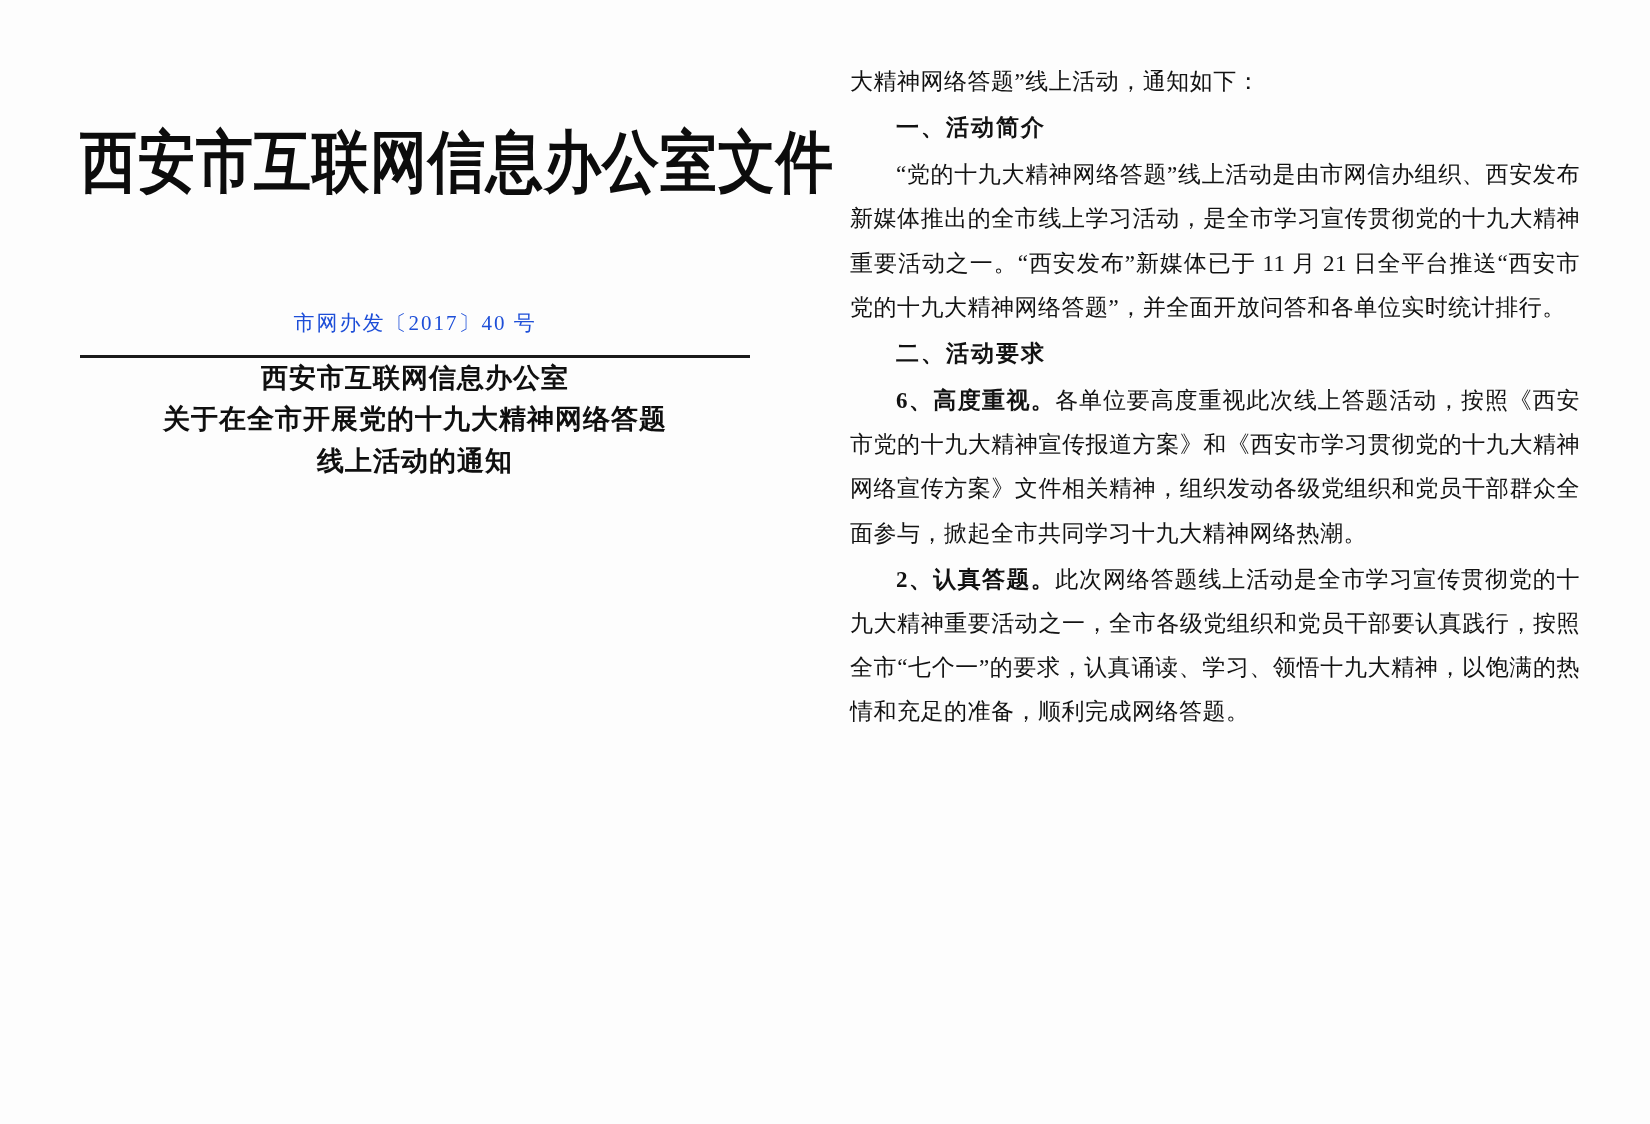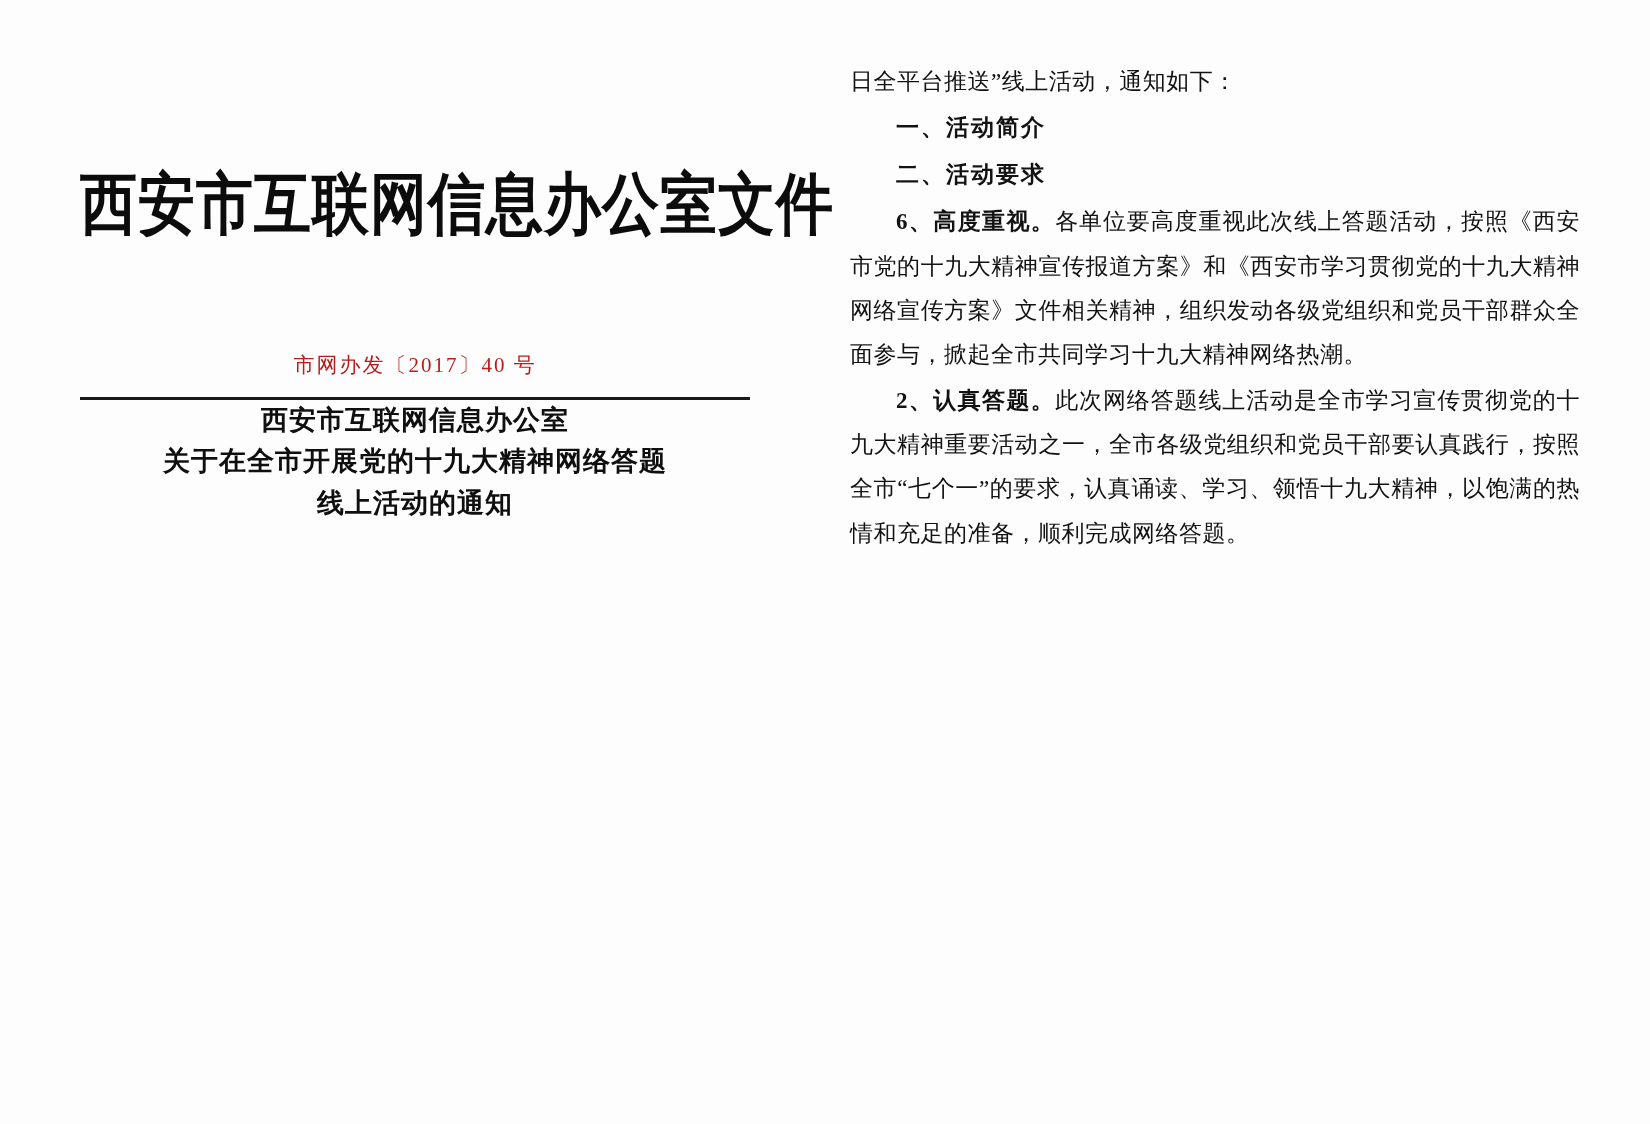--- a/index.html
+++ b/index.html
@@ -34,39 +34,39 @@
   }
   .col-right {
     left: 830px;
     width: 820px;
     padding: 60px 70px 40px 20px;
   }
 
   
   .doc-header {
     text-align: center;
-    margin-top: 110px;
+    margin-top: 68px;
   }
   .doc-header .org-title {
     font-family: "DejaVu Serif", "Liberation Serif", serif;
     font-weight: bold;
     font-size: 57px;
     letter-spacing: 1px;
     color: #0c0c0c;
     line-height: 1.15;
     white-space: nowrap;
     transform: scaleY(1.18);
     transform-origin: center center;
   }
   .doc-number {
     text-align: center;
     font-size: 21px;
     letter-spacing: 2px;
     margin-top: 115px;
-    color: #b91c1c;
+    color: #1d4ed8;
   }
   .rule {
     border: none;
     border-top: 3px solid #1a1a1a;
     margin: 18px 0 0 0;
     width: 100%;
   }
   .doc-title {
     text-align: center;
     font-weight: bold;
@@ -140,26 +140,27 @@
 
     <div class="body-text">
     </div>
 
   </div>
 
   <div class="col col-right">
 
     <div class="r-text">
 
-      <p>日全平台推送”线上活动，通知如下：</p>
+      <p>大精神网络答题”线上活动，通知如下：</p>
 
       <p class="sec-head">
         <span class="sec-label">一、活动简介</span>
       </p>
 
+      <p class="indent">“党的十九大精神网络答题”线上活动是由市网信办组织、西安发布新媒体推出的全市线上学习活动，是全市学习宣传贯彻党的十九大精神重要活动之一。“西安发布”新媒体已于 11 月 21 日全平台推送“西安市党的十九大精神网络答题”，并全面开放问答和各单位实时统计排行。</p>
 
       <p class="sec-head">
         <span class="sec-label">二、活动要求</span>
       </p>
 
       <p class="item-head">
         <b>6、高度重视。</b><span>各单位要高度重视此次线上答题活动，按照《西安市党的十九大精神宣传报道方案》和《西安市学习贯彻党的十九大精神网络宣传方案》文件相关精神，组织发动各级党组织和党员干部群众全面参与，掀起全市共同学习十九大精神网络热潮。</span>
       </p>
 
       <p class="item-head">

